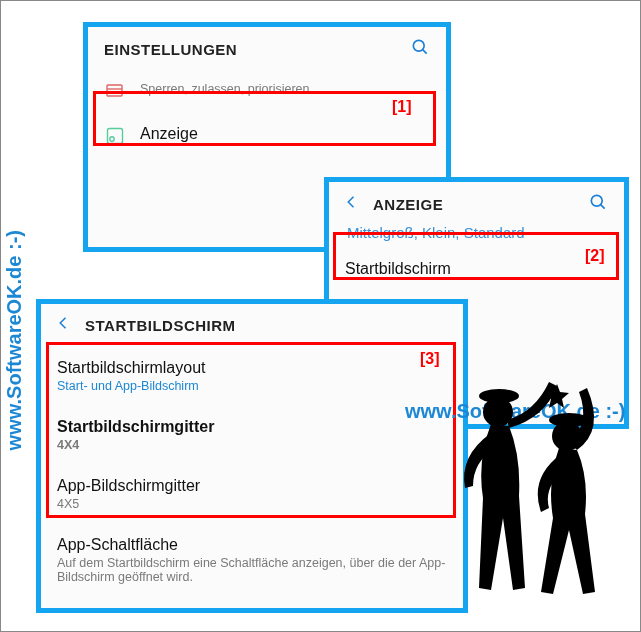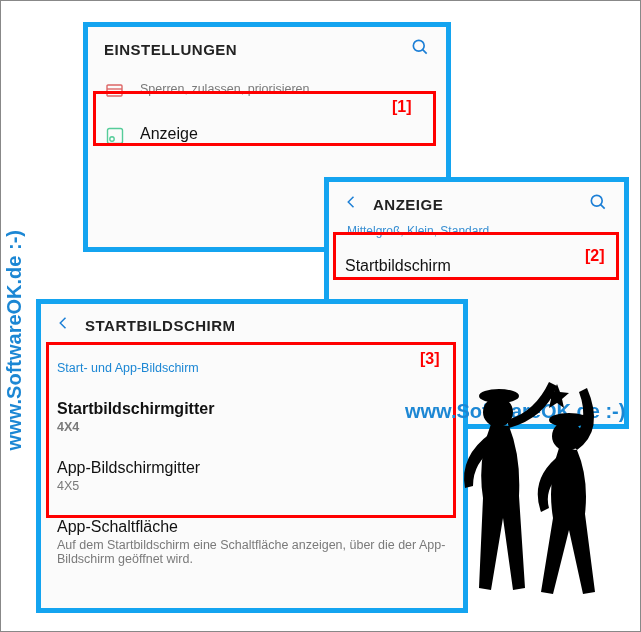--- a/index.html
+++ b/index.html
@@ -46,21 +46,21 @@
   }
   .row .ic {
     width: 22px; height: 22px; flex: 0 0 22px;
     display:flex; align-items:center; justify-content:center;
     color:#8aa;
   }
   .row .txt { flex:1; }
   .row .ttl { font-size: 16px; color:#111; }
   .row .sub { font-size: 12.5px; color:#7a7a7a; margin-top:2px; }
   .sub.link { color:#1c87d4; }
-  .cut-text { color:#398fd2; font-size:12px; padding: 0 18px 2px 18px; }
+  .cut-text { color:#398fd2; font-size:15px; padding: 0 18px 2px 18px; }
   .annot {
     position:absolute;
     color:#f00;
     font-weight:bold;
     font-size:16px;
     pointer-events:none;
   }
   .hl-red {
     position:absolute;
     border:3px solid #f00;
@@ -177,20 +177,21 @@
       <span class="icon-back">
         <svg width="18" height="18" viewBox="0 0 24 24" fill="none" stroke="currentColor" stroke-width="2">
             <polyline points="14 5 7 12 14 19"></polyline>
           </svg>
       </span>
       <span class="card-title">STARTBILDSCHIRM</span>
     </div>
   </div>
   <div class="row" style="padding-top:14px;">
     <div class="txt">
+      <div class="ttl">Startbildschirmlayout</div>
       <div class="sub link">Start- und App-Bildschirm</div>
     </div>
   </div>
   <div class="row" style="padding-top:14px;font-weight:bold;">
     <div class="txt">
       <div class="ttl">Startbildschirmgitter</div>
       <div class="sub">4X4</div>
     </div>
   </div>
   <div class="row" style="padding-top:14px;">

